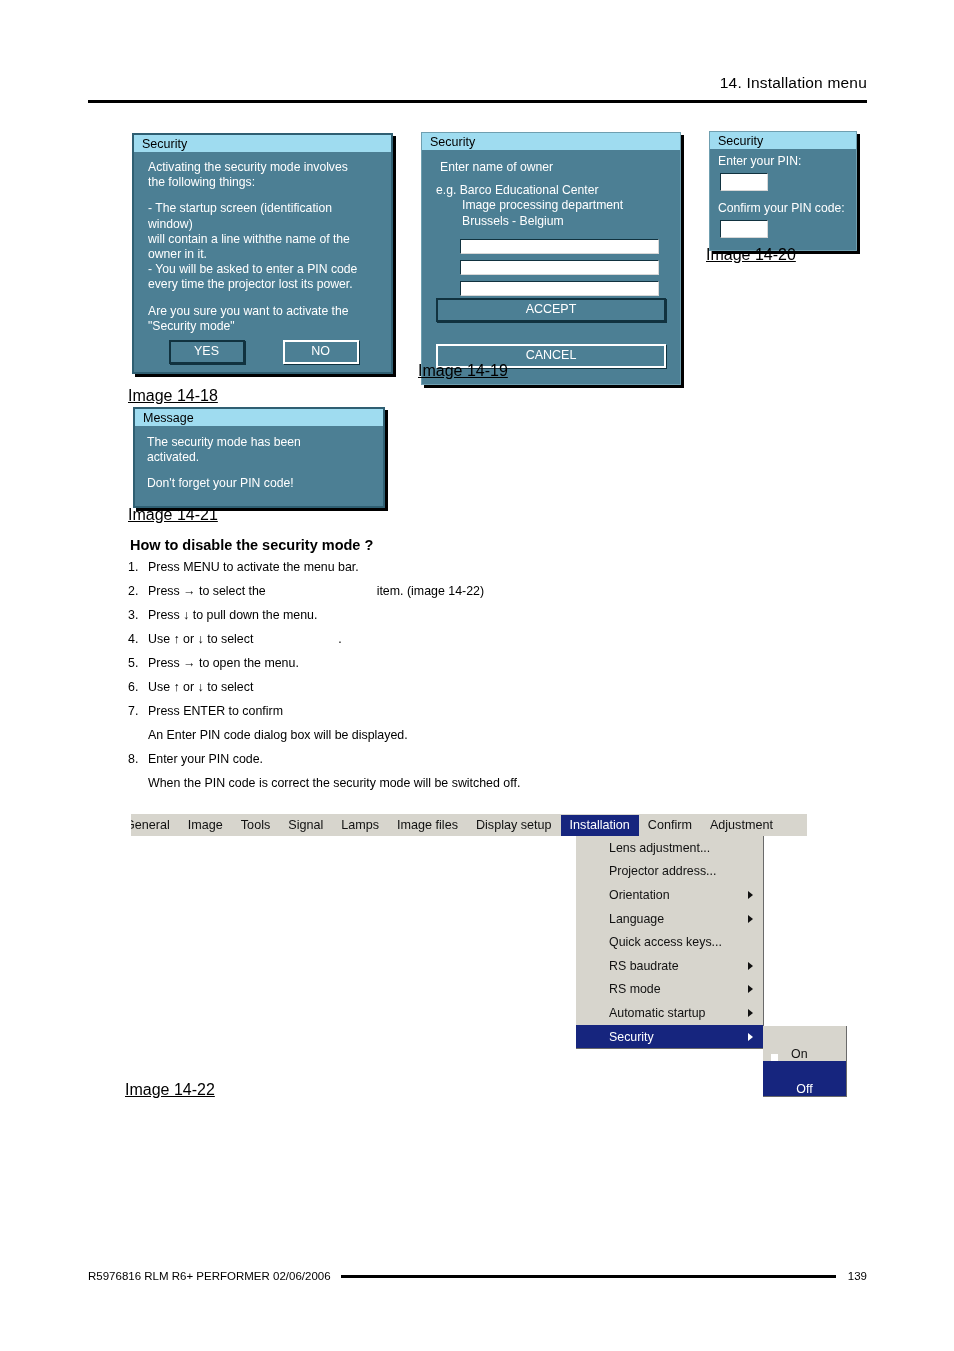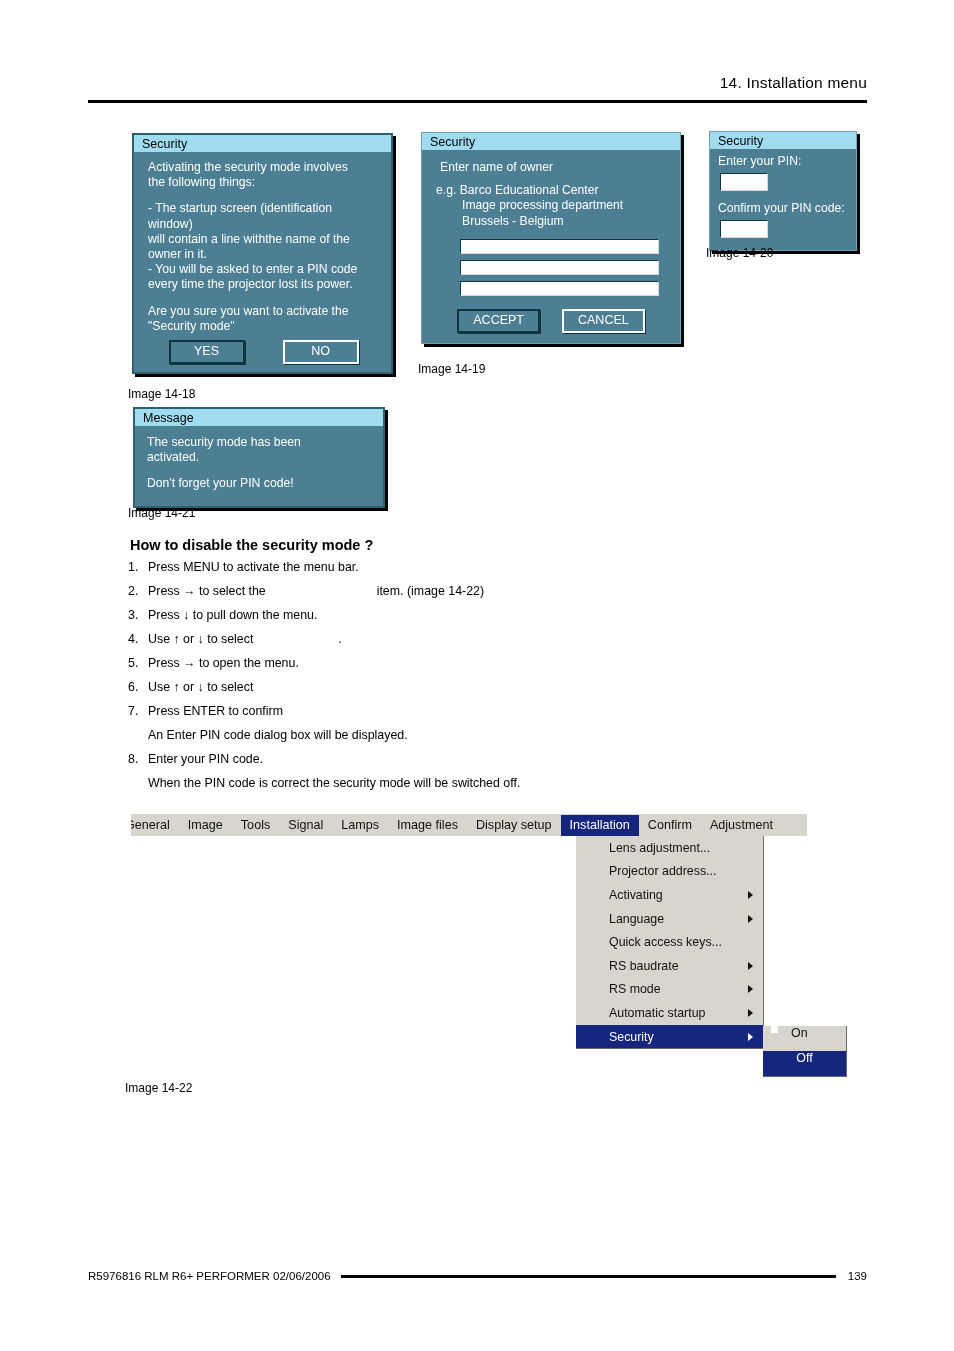--- a/index.html
+++ b/index.html
@@ -86,22 +86,23 @@
   .osd-field {
     background: #ffffff;
     border-top: 1px solid #11323f;
     border-left: 1px solid #11323f;
     border-right: 1px solid #d8d8d8;
     border-bottom: 1px solid #d8d8d8;
     height: 13px;
   }
   .caption {
     position: absolute;
-    font-size: 12px;
+    font-size: 16px;
     color: #000;
+    text-decoration: underline;
   }
 
   
   #dlg1 {
     left: 132px; top: 133px; width: 261px;
     border: 2px solid #2f5f72;
   }
   #dlg1 .osd-title { margin: -0px; }
 
   
@@ -225,22 +226,22 @@
     left: 632px;
     top: 212px;
     width: 83px;
     background: #d7d5cd;
     border-right: 1px solid #6a6a6a;
     border-bottom: 1px solid #6a6a6a;
     font-size: 12.4px;
   }
   .sm-item {
     display: flex;
-    align-items: flex-start;
-    height: 25px;
+    align-items: flex-end;
+    height: 35px;
     padding-left: 8px;
     color: #111;
   }
   .sm-item.active {
     background: #16257e;
     color: #ffffff;
     justify-content: center;
     padding-left: 0;
   }
   .sm-mark {
@@ -294,31 +295,31 @@
     <div class="osd-btnrow">
       <div class="osd-btn dark">YES</div>
       <div class="osd-btn light">NO</div>
     </div>
   </div>
 </div>
 <div class="caption" style="left:128px; top:387px;">Image 14-18</div>
 
 <div class="osd" id="dlg2">
   <div class="osd-title">Security</div>
-  <div class="osd-body" style="padding:10px 14px 10px 14px;">
+  <div class="osd-body" style="padding:10px 14px 16px 14px;">
     <p style="margin-left:4px;">Enter name of owner</p>
     <div class="sp" style="height:8px;"></div>
     <p>e.g. Barco Educational Center</p>
     <p style="margin-left:26px;">Image processing department</p>
     <p style="margin-left:26px;">Brussels - Belgium</p>
     <div class="sp" style="height:10px;"></div>
     <div class="osd-field" style="margin:0 7px 6px 24px;"></div>
     <div class="osd-field" style="margin:0 7px 6px 24px;"></div>
     <div class="osd-field" style="margin:0 7px 0 24px;"></div>
-    <div class="osd-btnrow" style="margin-top:13px; gap:22px;">
+    <div class="osd-btnrow" style="margin-top:2px; gap:22px;flex-direction:column;">
       <div class="osd-btn dark">ACCEPT</div>
       <div class="osd-btn light">CANCEL</div>
     </div>
   </div>
 </div>
 <div class="caption" style="left:418px; top:362px;">Image 14-19</div>
 
 <div class="osd" id="dlg3">
   <div class="osd-title">Security</div>
   <div class="osd-body" style="padding:5px 8px 10px 8px;">
@@ -399,21 +400,21 @@
       <div class="mb-item">Adjustment</div>
     </div>
   <div class="dropdown" id="dropdown">
       <div class="dd-item">
         <span>Lens adjustment...</span>
       </div>
       <div class="dd-item">
         <span>Projector address...</span>
       </div>
       <div class="dd-item">
-        <span>Activating</span>
+        <span>Orientation</span>
         <span class="dd-arrow"></span>
       </div>
       <div class="dd-item">
         <span>Language</span>
         <span class="dd-arrow"></span>
       </div>
       <div class="dd-item">
         <span>Quick access keys...</span>
       </div>
       <div class="dd-item">

